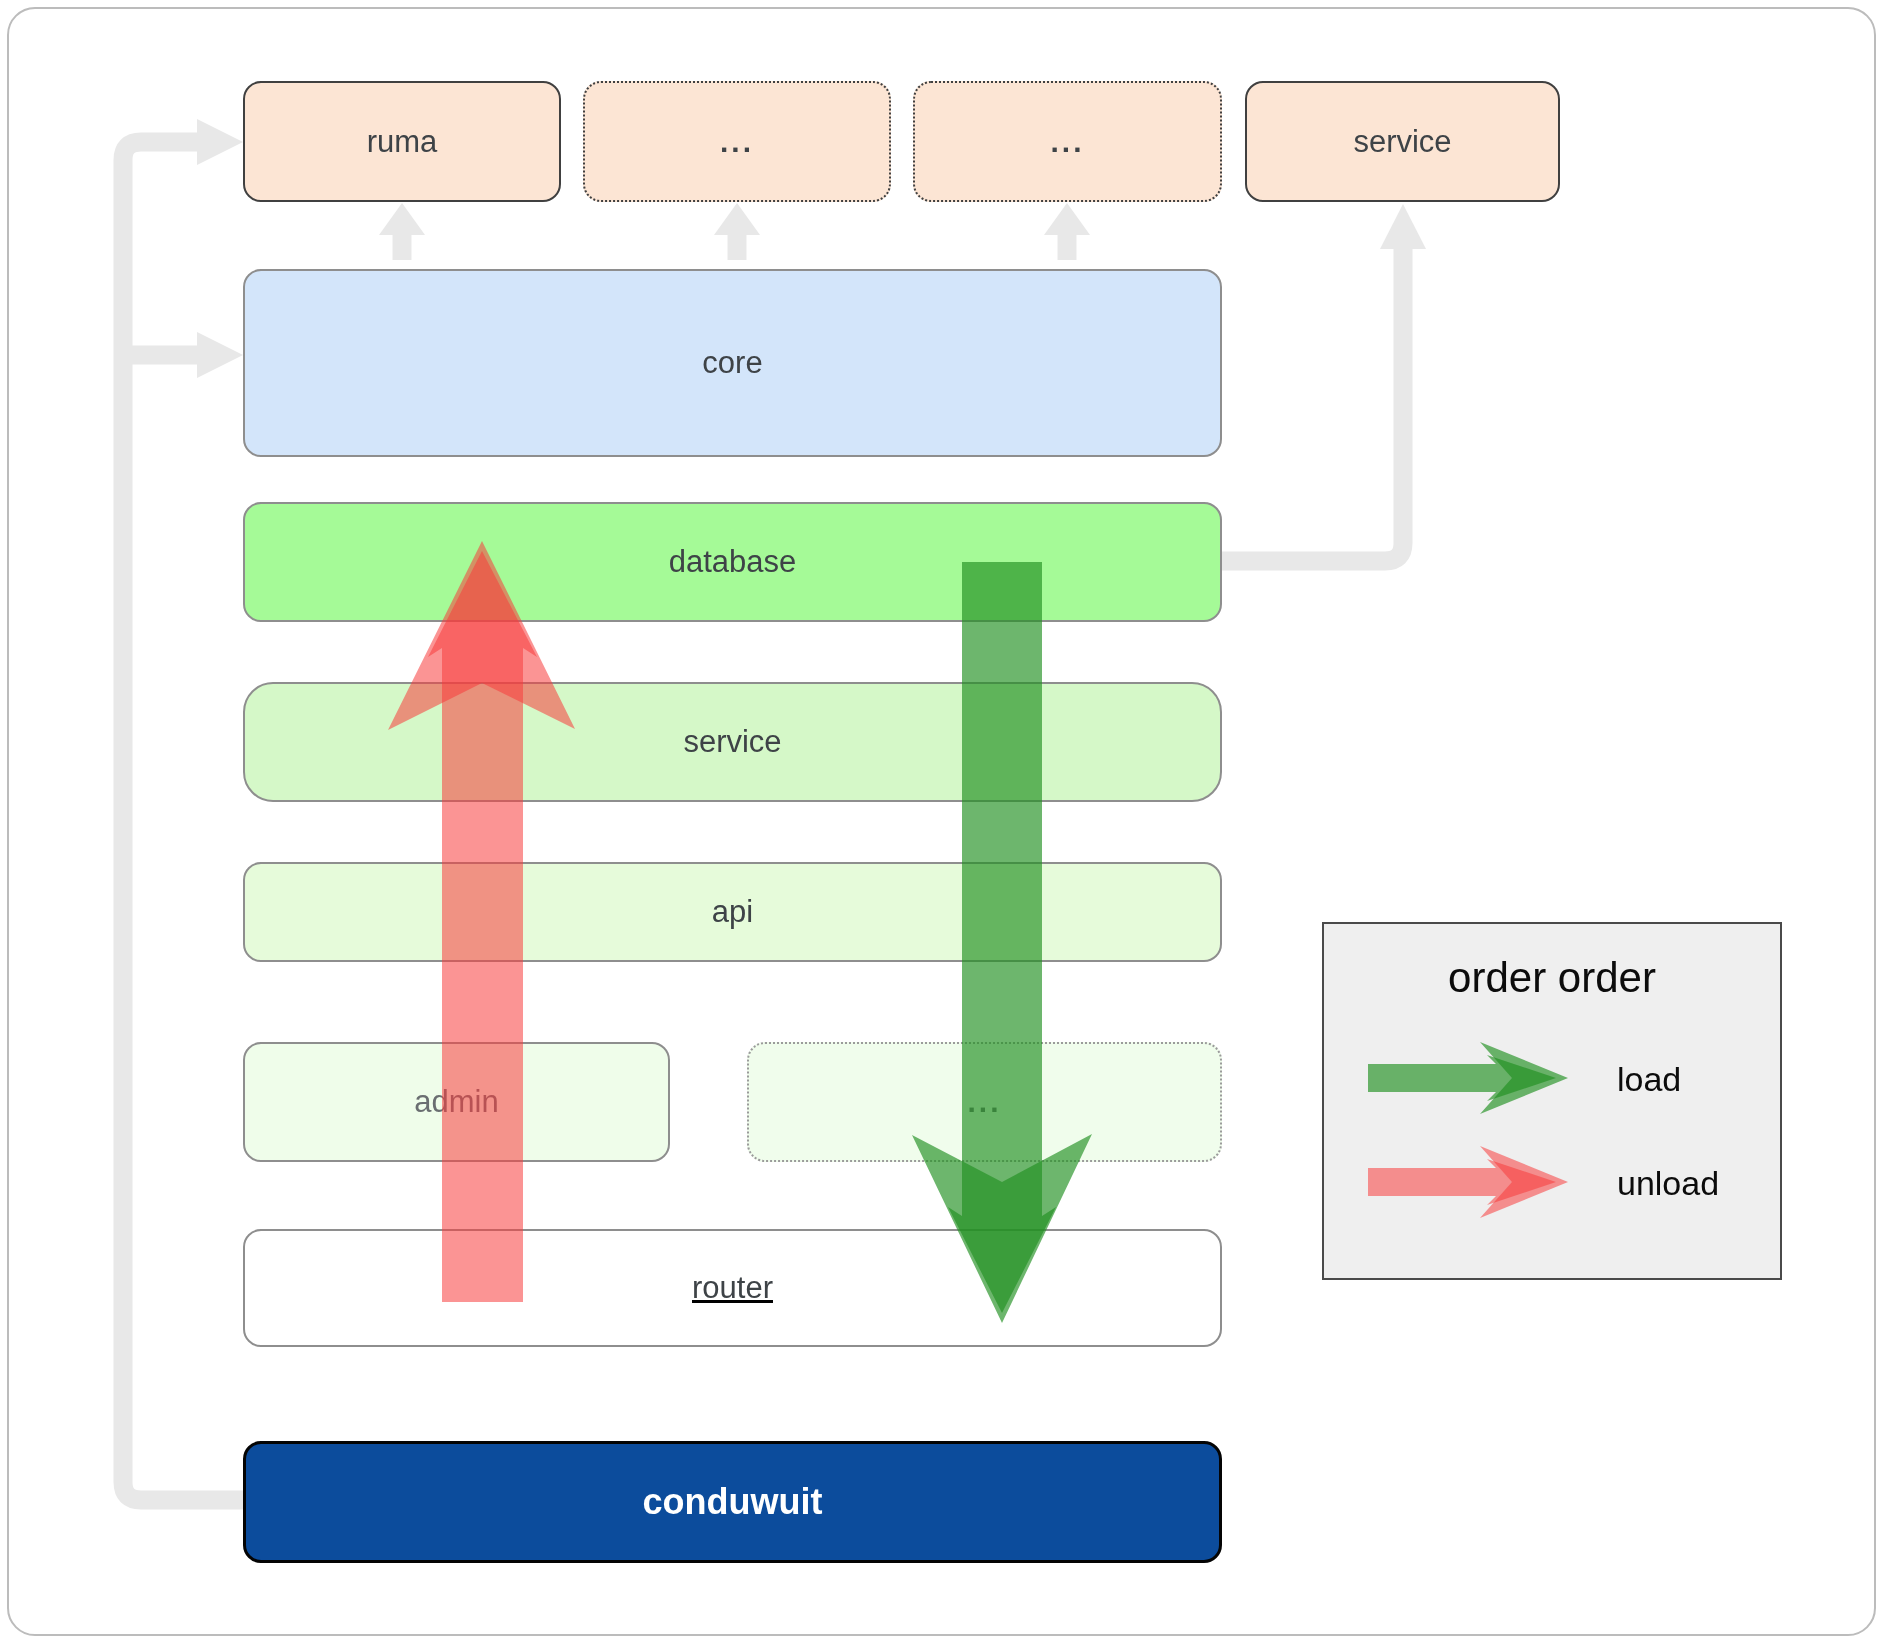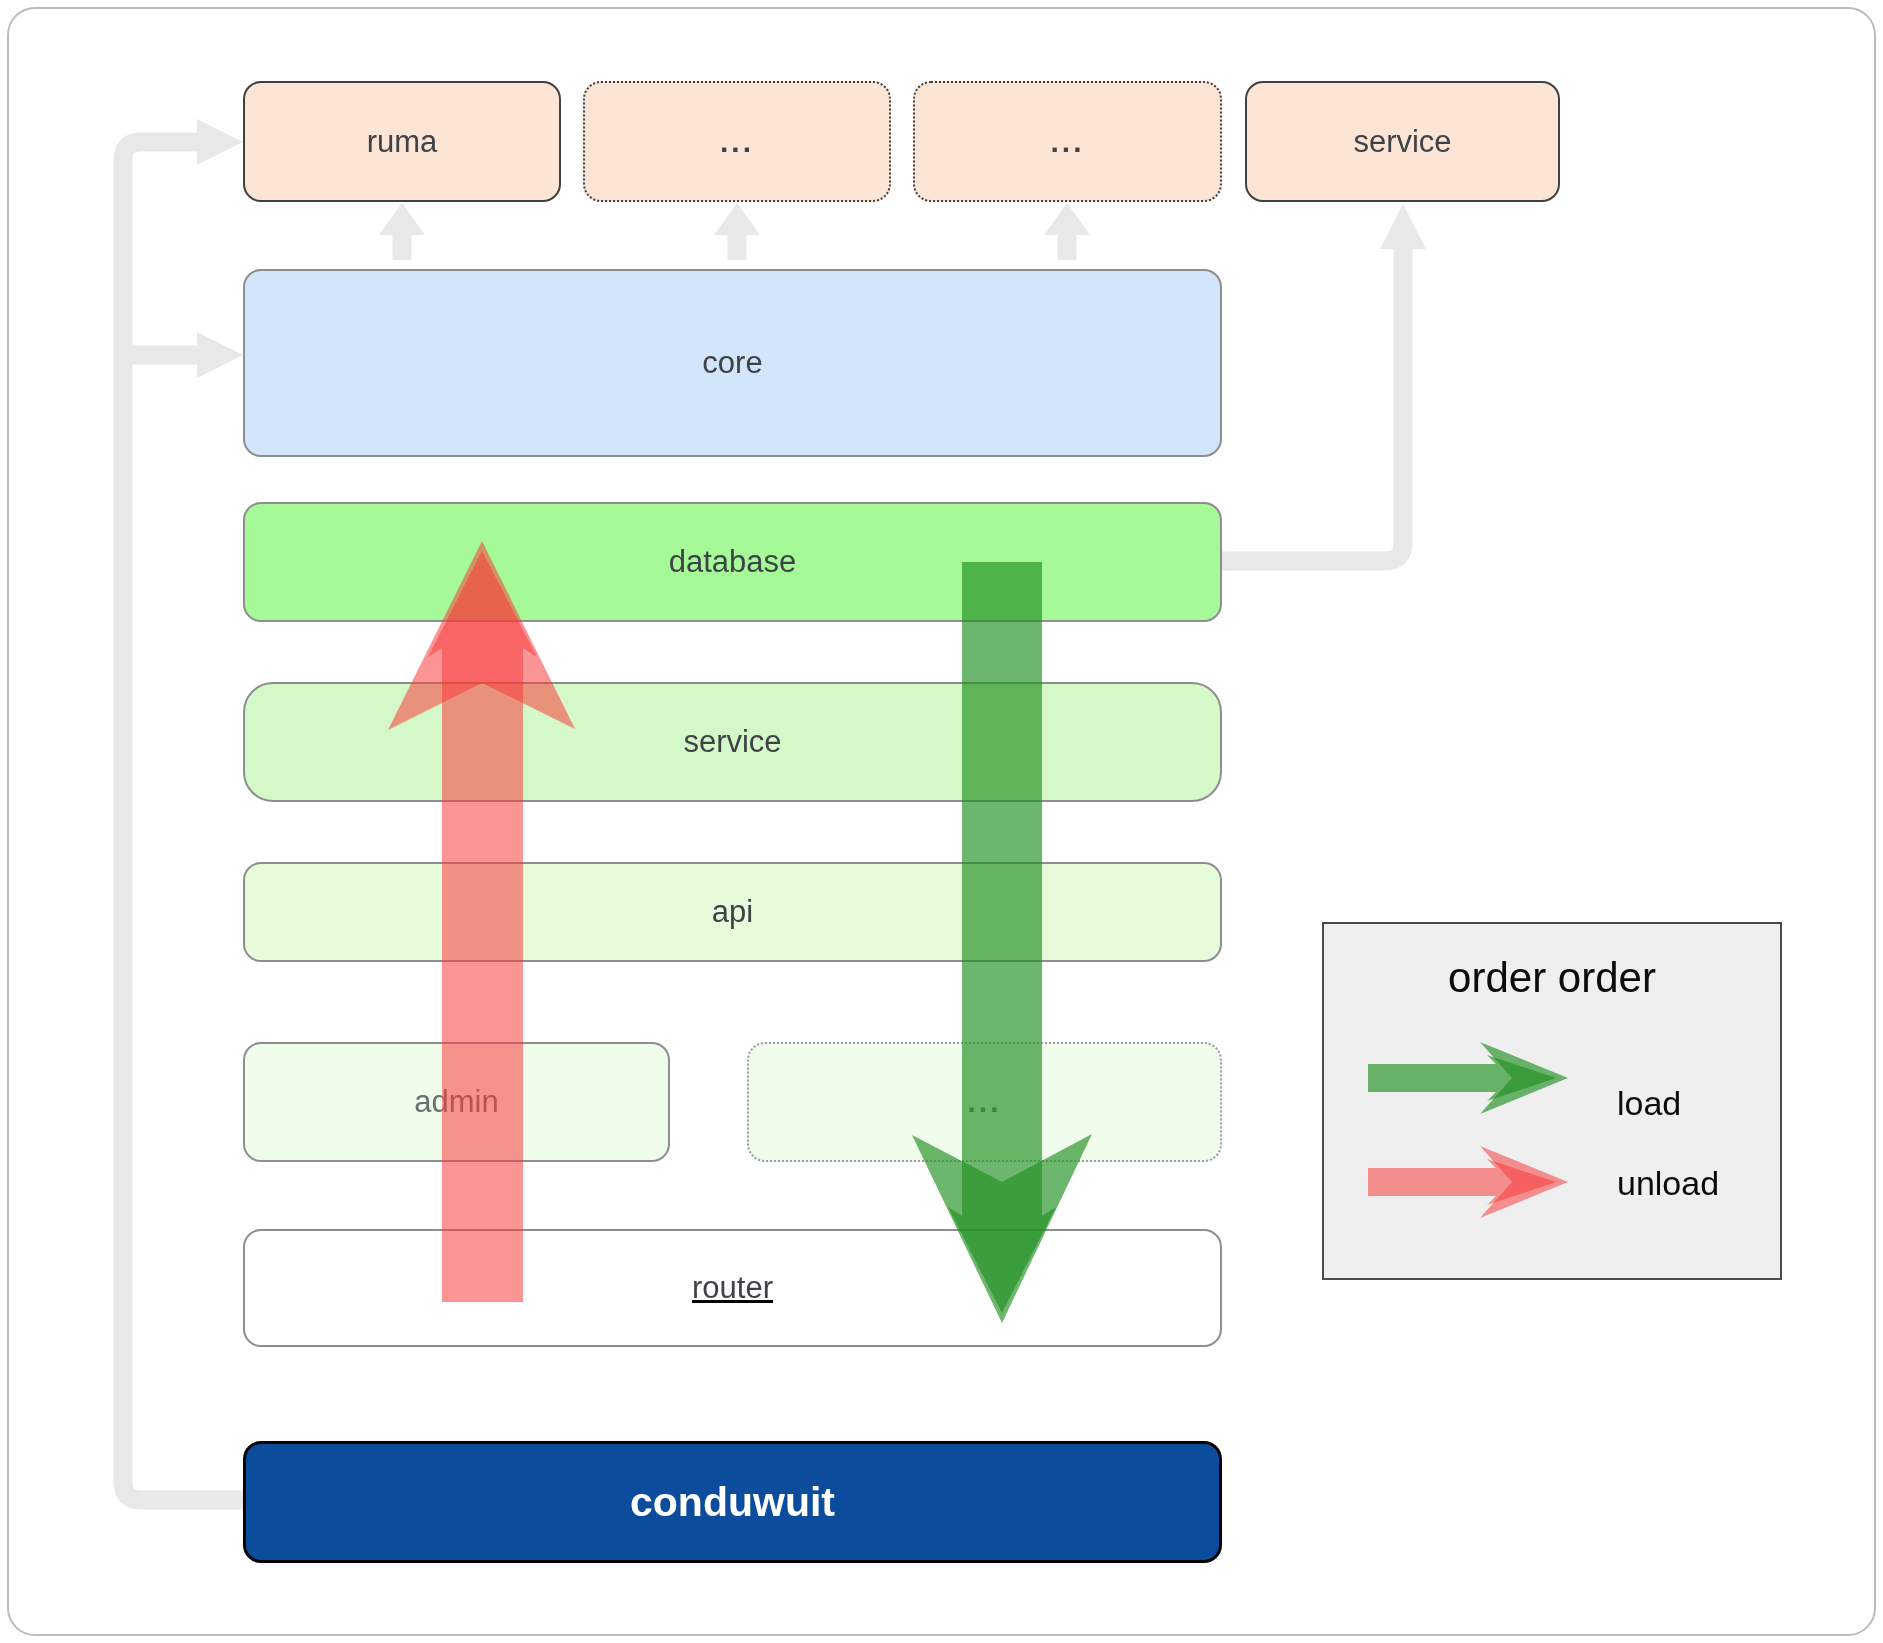--- a/index.html
+++ b/index.html
@@ -17,28 +17,28 @@
   .layer{border:2px solid var(--gray_border);}
   .core{background:var(--core_fill);margin-top:8px;}
   .database{background:var(--database_fill);}
   .service{background:var(--service_fill);border-radius:30px;}
   .api{background:var(--api_fill);}
   .admin{background:var(--admin_fill);}
   .admin-dots{background:var(--admin_dots_fill);border:2px dotted #9b9b9b;}
   .admin .box-label,.admin-dots .box-label{color:var(--muted_label_color);}
   .router{background:var(--router_fill);text-decoration:underline;}
   .conduwuit{background:var(--conduwuit_fill);border:3px solid #040404;}
-  .conduwuit .box-label{color:#ffffff;font-weight:600;font-size:41px;}
+  .conduwuit .box-label{color:#ffffff;font-weight:600;font-size:36px;}
   .legend{position:absolute;left:1322px;top:922px;width:460px;height:358px;
        background:var(--legend_bg);border:2px solid var(--legend_border);
        box-sizing:border-box;z-index:2;}
   .legend-title{position:absolute;left:0;top:30px;width:100%;text-align:center;
        font-size:42px;color:#0c0c0c;}
   .legend-label{position:absolute;font-size:34px;color:#0c0c0c;}
-  .legend-label.load{left:293px;top:136px;margin-top:24px;}
+  .legend-label.load{left:293px;top:136px;}
   .legend-label.unload{left:293px;top:240px;}
   svg.overlay{position:absolute;left:0;top:0;z-index:3;pointer-events:none;}
   .connector{stroke:var(--connector_gray);stroke-width:19;fill:none;
        stroke-linejoin:round;}
   .connector-head{fill:var(--connector_gray);}
   .arrow-green{fill:var(--green_arrow);}
   .arrow-red{fill:var(--red_arrow);}
 </style>
 </head>
 <body>

